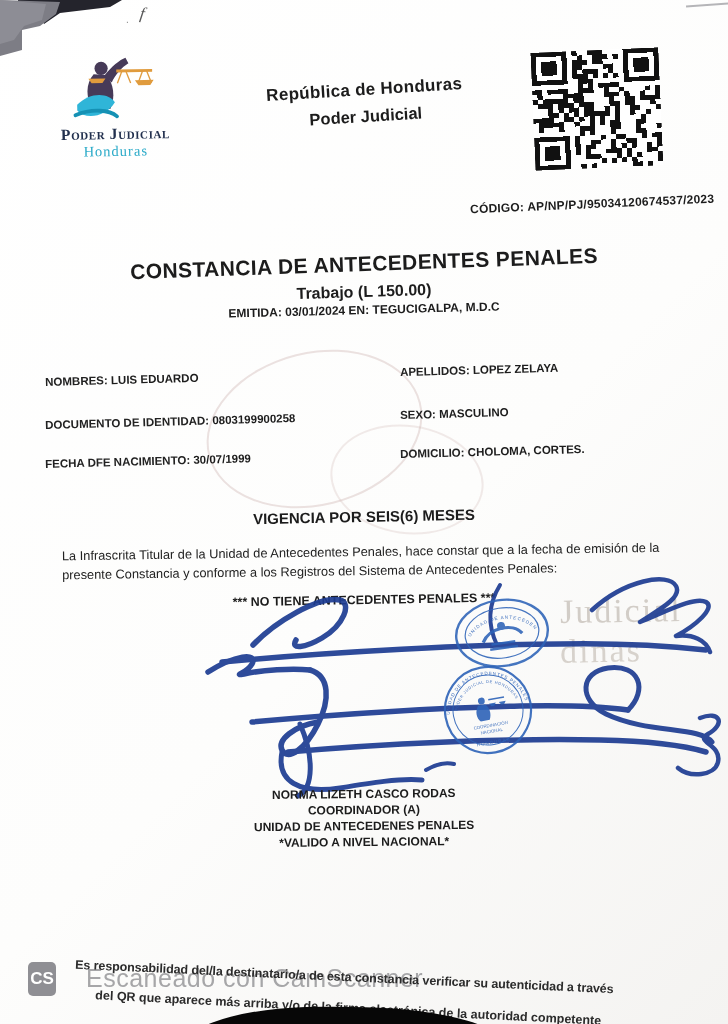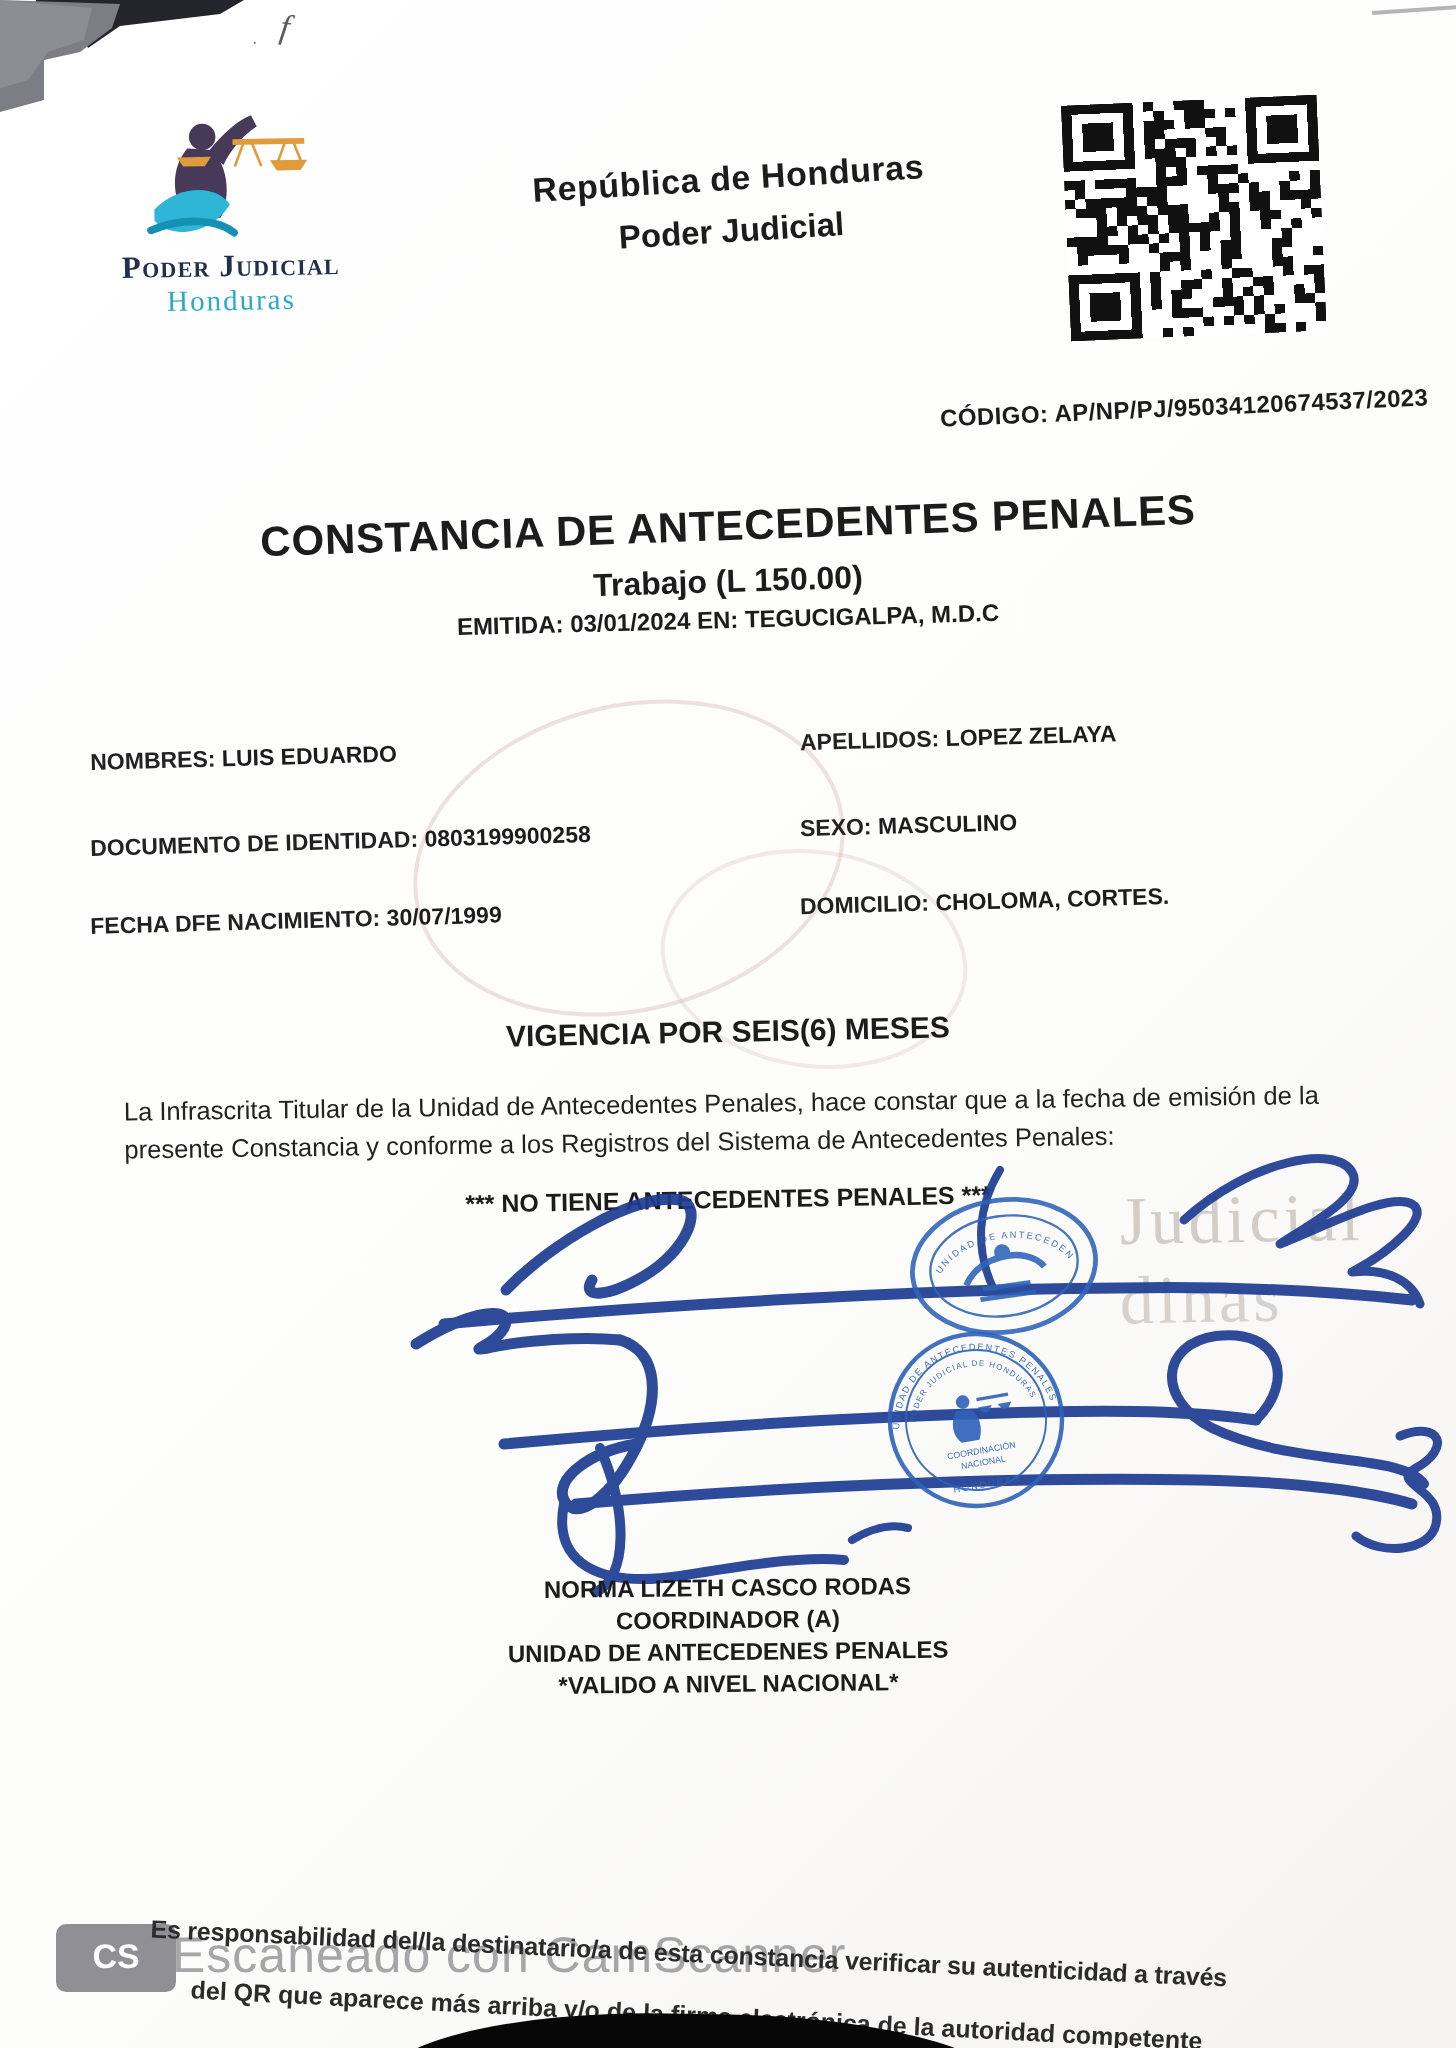--- a/index.html
+++ b/index.html
@@ -39,21 +39,21 @@
                font-weight:700;white-space:nowrap;}
   
   .ghost{font-family:"Liberation Serif",serif;color:#d2cdc7;letter-spacing:2px;transform:rotate(-1deg);}
   .ghost1{left:560px;top:592px;font-size:34px;}
   .ghost2{left:560px;top:632px;font-size:34px;color:#d7d2cc;}
   .ghost-circle{border:2px solid rgba(205,180,175,.38);border-radius:50%;}
   
   .signer{left:50%;top:787px;transform:translateX(-50%) rotate(-.6deg);text-align:center;
           font-size:12px;font-weight:700;line-height:1.33;white-space:nowrap;}
   
-  .cs-badge{left:28px;top:962px;width:60px;height:34px;background:#8f8f94;border-radius:5px;
+  .cs-badge{left:28px;top:962px;width:28px;height:34px;background:#8f8f94;border-radius:5px;
             color:#fff;font-weight:700;font-size:17px;display:flex;align-items:center;
             justify-content:center;z-index:5;}
   .cs-text{left:86px;top:964px;font-size:25px;color:#a6a6a8;font-weight:400;z-index:5;
            letter-spacing:.5px;white-space:nowrap;}
   .disc1{left:75px;top:970px;transform:rotate(2.6deg);font-size:12.5px;font-weight:600;
          color:#2b2b2b;white-space:nowrap;z-index:6;letter-spacing:-.1px;}
   .disc2{left:95px;top:1001px;transform:rotate(2.9deg);font-size:12.5px;font-weight:600;
          color:#2b2b2b;white-space:nowrap;z-index:6;}
   .disc2 .bold{font-weight:800;}
   .black-blob{left:188px;top:1007px;width:322px;height:40px;background:#070707;z-index:7;

